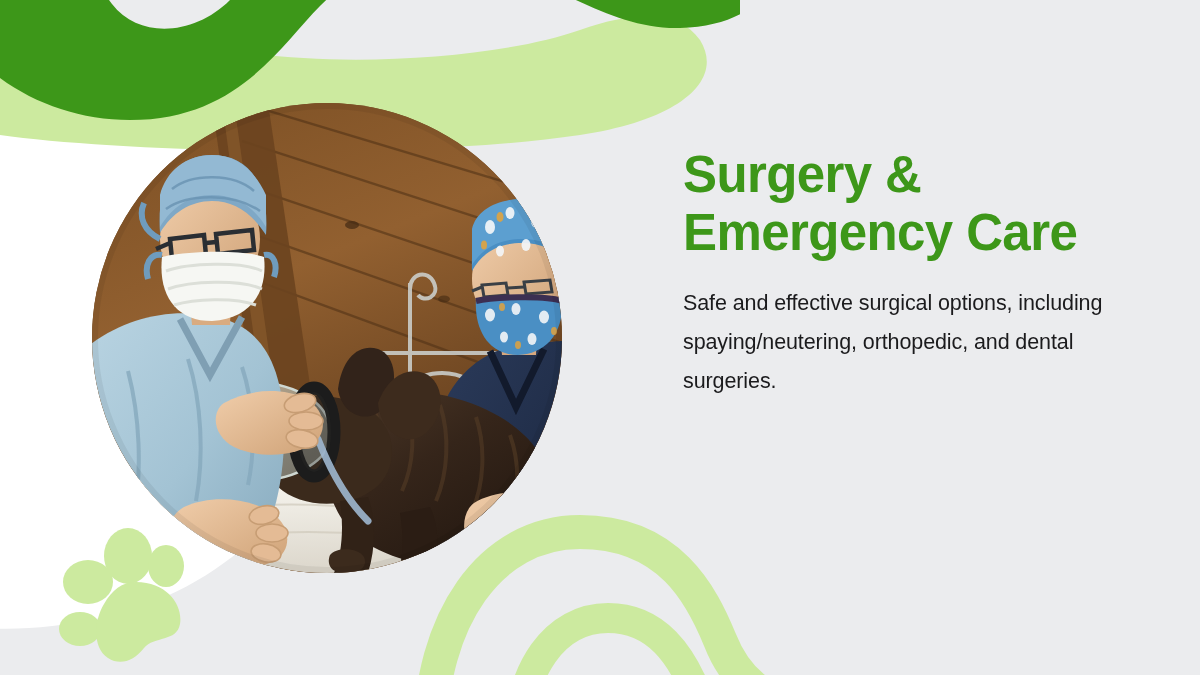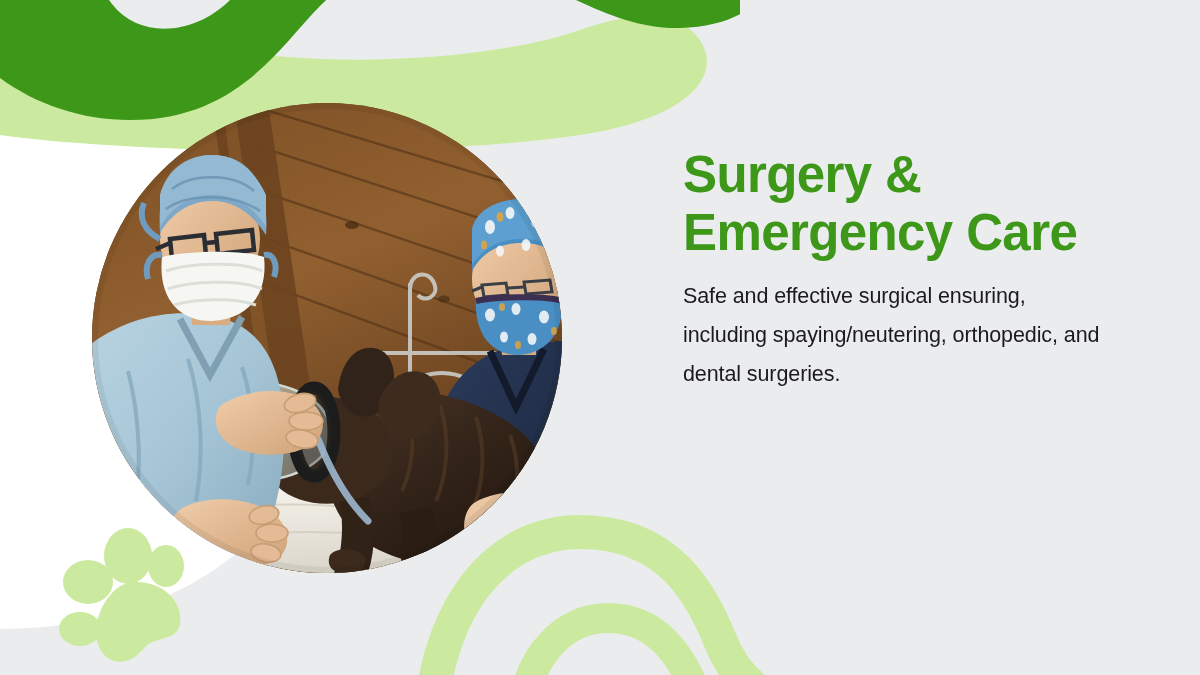--- a/index.html
+++ b/index.html
@@ -38,21 +38,21 @@
     position:absolute;
     left:683px; top:146px;
     width:420px;
   }
   #headline {
     font-size:51px;
     line-height:1.135;
     font-weight:bold;
     color:#3d9719;
     letter-spacing:-0.6px;
-    margin-bottom:15px;
+    margin-bottom:22px;
   }
   #body-copy p {
     font-size:21.5px;
     line-height:1.82;
     color:#1b1b1d;
     letter-spacing:-0.1px;
   }
   #body-copy p + p { margin-top:0px; }
 </style>
 </head>
@@ -411,17 +411,17 @@
         </g>
       </g>
 
       <circle cx="235" cy="235" r="234" fill="none" stroke="#000" stroke-opacity="0.06" stroke-width="10"></circle>
     </svg>
   </div>
 
   <div id="text-col">
     <h1 id="headline">Surgery &amp; Emergency Care</h1>
     <div id="body-copy">
-      <p>Safe and effective surgical ensuring, including spaying/neutering, orthopedic, and dental surgeries.</p>
+      <p>Safe and effective surgical options, including spaying/neutering, orthopedic, and dental surgeries.</p>
     </div>
   </div>
 
 </div>
 
 </body></html>

